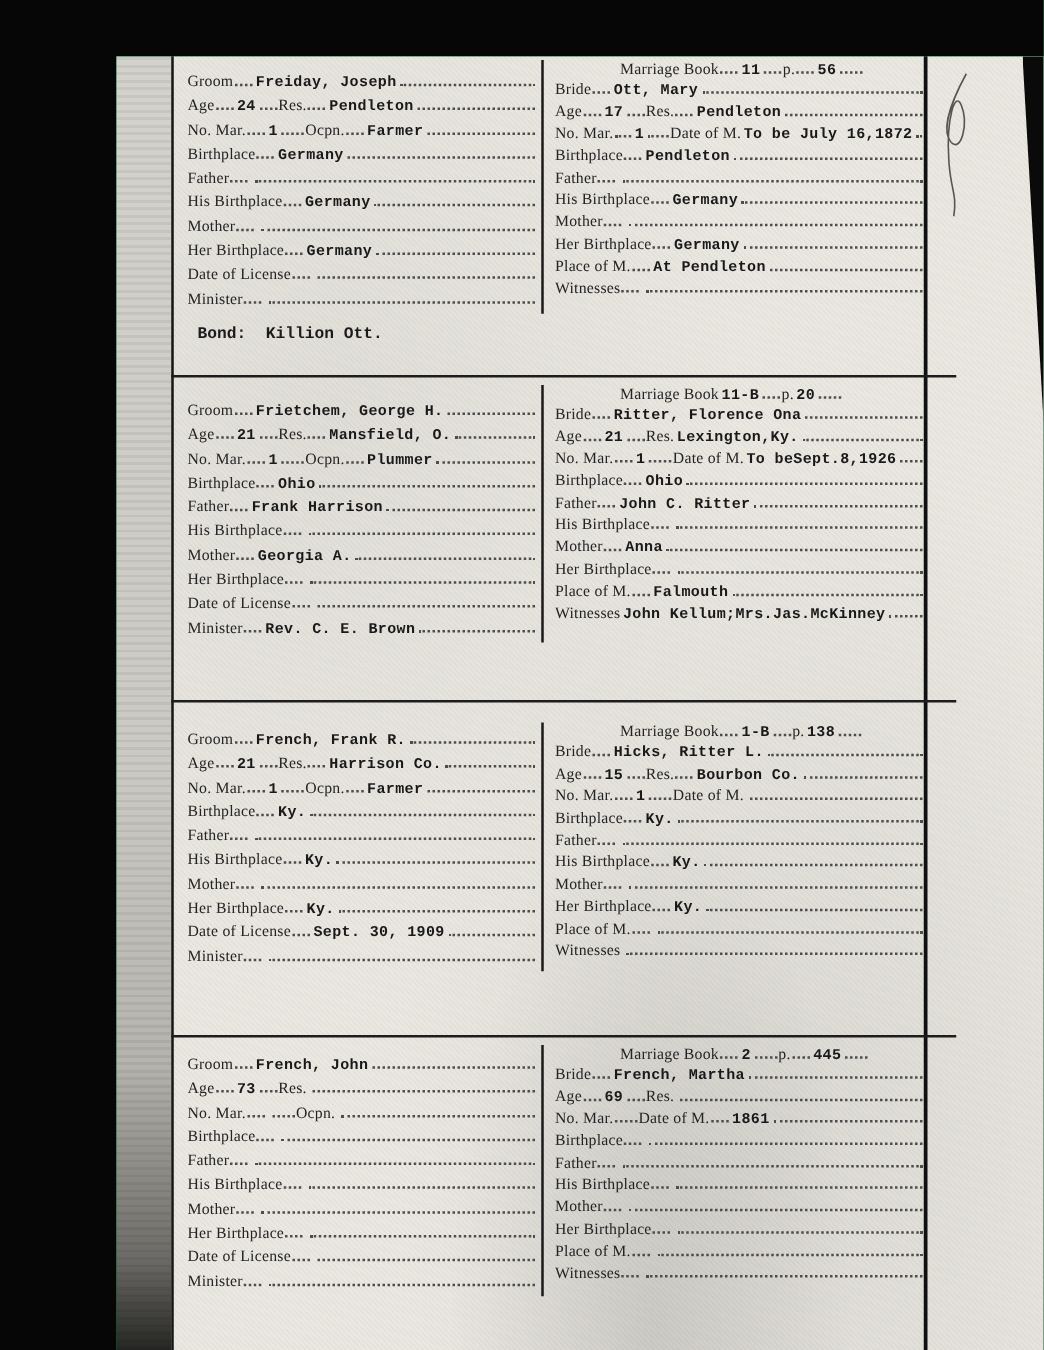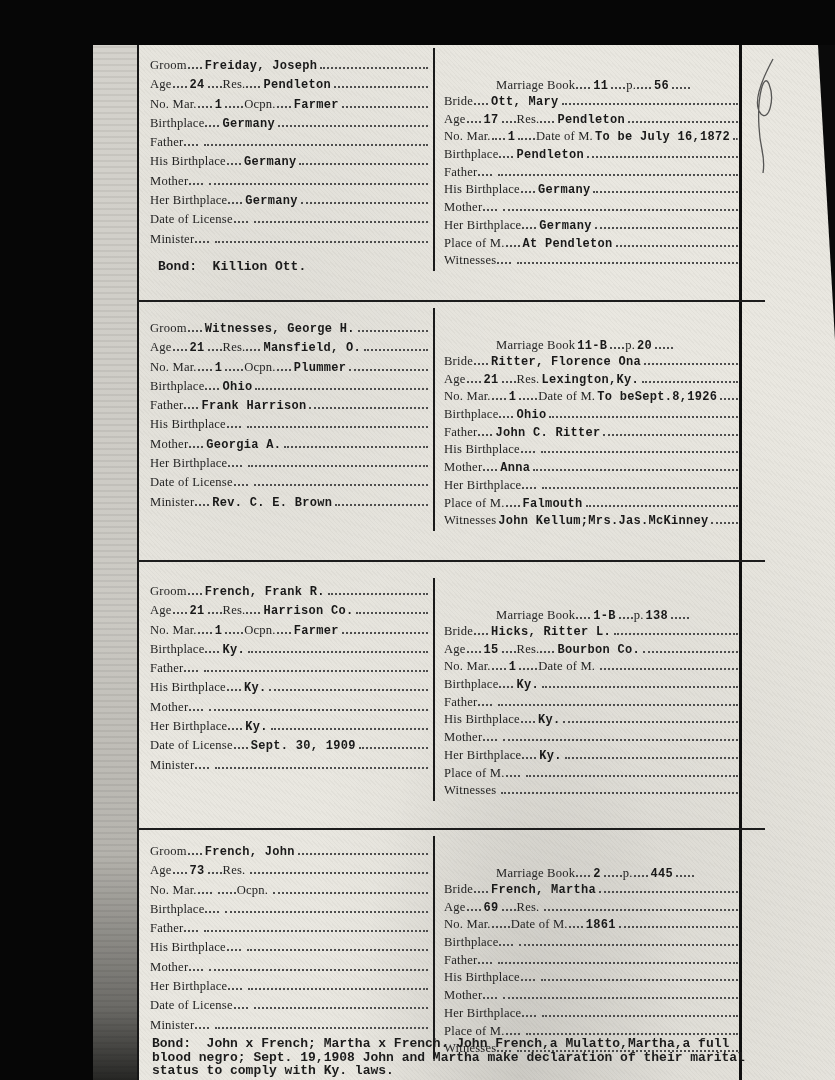--- a/index.html
+++ b/index.html
@@ -31,21 +31,21 @@
   
   .block{position:absolute;left:150px;width:589px;display:flex;}
   .b1{top:48px;} .b2{top:308px;} .b3{top:578px;} .b4{top:836px;}
   .cl,.cr{box-sizing:border-box;}
   .cl{width:283px;padding-right:4px;}
   .b1 .cl{padding-top:10px;} .b2 .cl{padding-top:13px;} .b3 .cl{padding-top:6px;} .b4 .cl{padding-top:8px;}
   .cr{width:306px;border-left:2px solid #1a1a1a;padding-left:9px;}
   .r{display:flex;align-items:baseline;overflow:hidden;}
   .cl .r{height:19.3px;}
   .cr .r{height:17.7px;}
-  .cr .hd{height:16px;padding-left:52px;padding-right:44px;margin-top:30px;}
+  .cr .hd{height:16px;padding-left:52px;padding-right:44px;}
   .lb{font-size:12.6px;color:#242424;white-space:pre;letter-spacing:0.2px;}
   .en{font-family:"Liberation Mono","DejaVu Sans Mono",monospace;font-size:12px;font-weight:bold;color:#191919;white-space:pre;padding:0 2px;letter-spacing:0.3px;}
   .dt{flex:1 1 auto;border-bottom:2px dotted #4d4d4d;height:3px;margin:0 1px;min-width:5px;}
   .w1{flex:0 1 14px;} .w2{flex:0 1 18px;}
 
   .note{position:absolute;font-family:"Liberation Mono","DejaVu Sans Mono",monospace;font-size:13px;font-weight:bold;color:#1b1b1b;white-space:pre-wrap;line-height:13.6px;}
   .note1{left:158px;top:260px;}
   .note4{left:152px;top:1037px;width:600px;}
   .scribble{position:absolute;left:745px;top:55px;}
 </style>
@@ -213,21 +213,21 @@
     </div>
   </div>
   <div class="note note1">Bond:  Killion Ott.</div>
   <div class="divider dv1"></div>
 
   <div class="block b2">
     <div class="cl">
       <div class="r">
           <span class="lb">Groom</span>
           <span class="dt w1"></span>
-          <span class="en">Witnesses, George H.</span>
+          <span class="en">Frietchem, George H.</span>
           <span class="dt"></span>
         </div>
       <div class="r">
           <span class="lb">Age</span>
           <span class="dt w1"></span>
           <span class="en">21</span>
           <span class="dt w1"></span>
           <span class="lb">Res.</span>
           <span class="dt w1"></span>
           <span class="en">Mansfield, O.</span>
@@ -655,20 +655,17 @@
           <span class="dt"></span>
         </div>
       <div class="r">
           <span class="lb">Witnesses</span>
           <span class="dt w1"></span>
           <span class="en"></span>
           <span class="dt"></span>
         </div>
     </div>
   </div>
-  <div class="note note4">Bond:  John x French; Martha x French. John French,a Mulatto,Martha,a full
-blood negro; Sept. 19,1908 John and Martha make declaration of their marital
-status to comply with Ky. laws.</div>
 
   <svg class="scribble" width="40" height="130" viewBox="0 0 40 130">
     <path d="M28,4 C15,28 8,50 16,59 C24,67 30,44 24,29 C19,17 12,40 14,72 C15,96 21,100 18,118" fill="none" stroke="#3c3c3c" stroke-width="1.3" opacity="0.85"></path>
   </svg>
 </div>
 
 </body></html>

